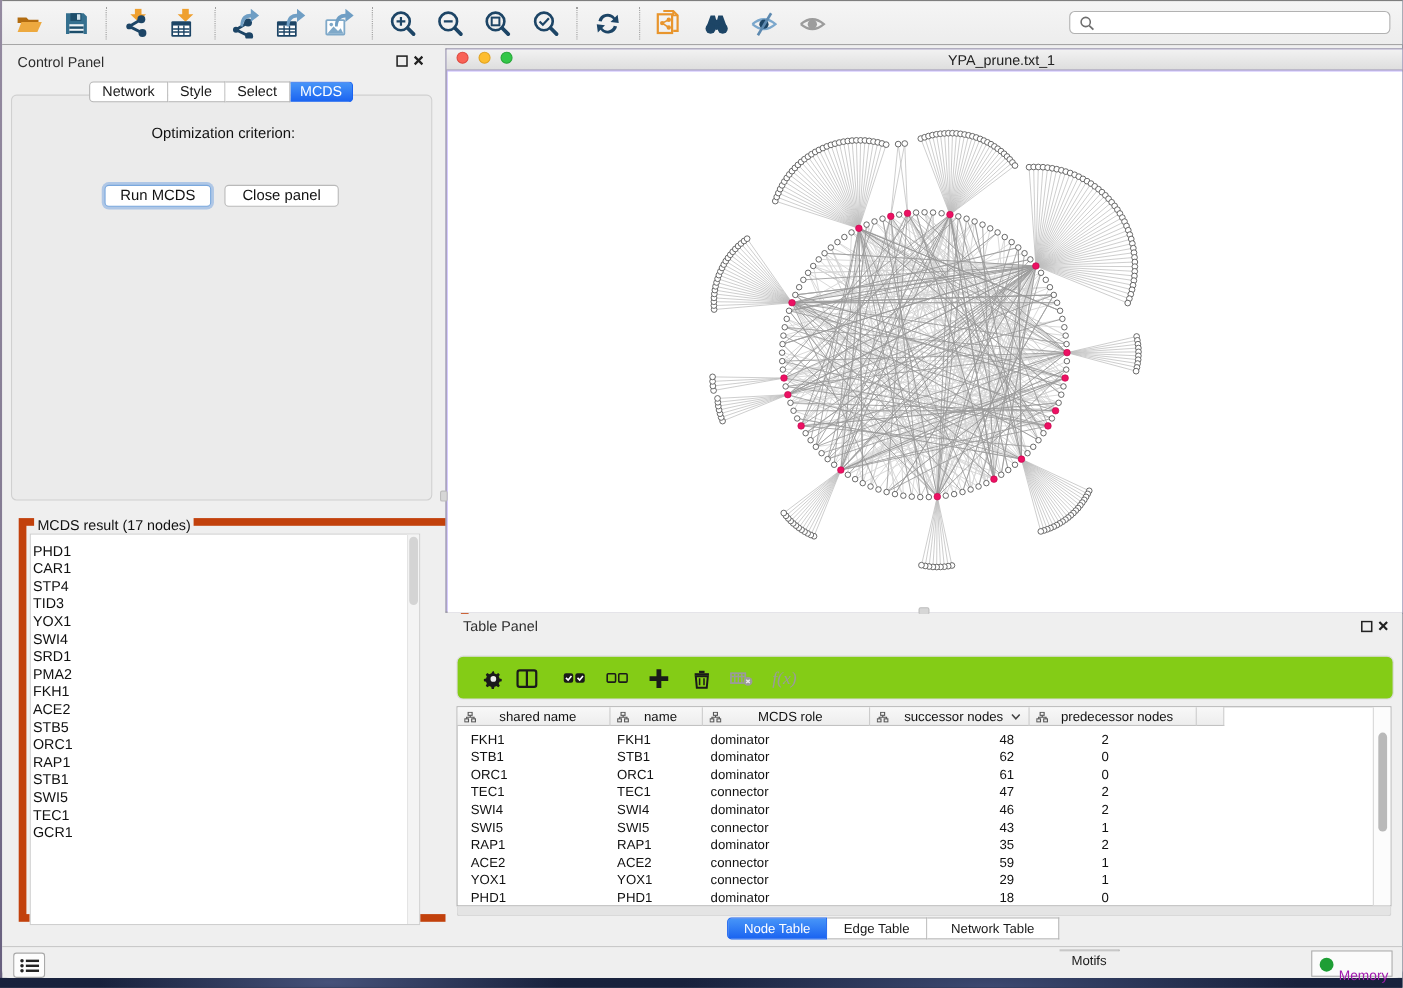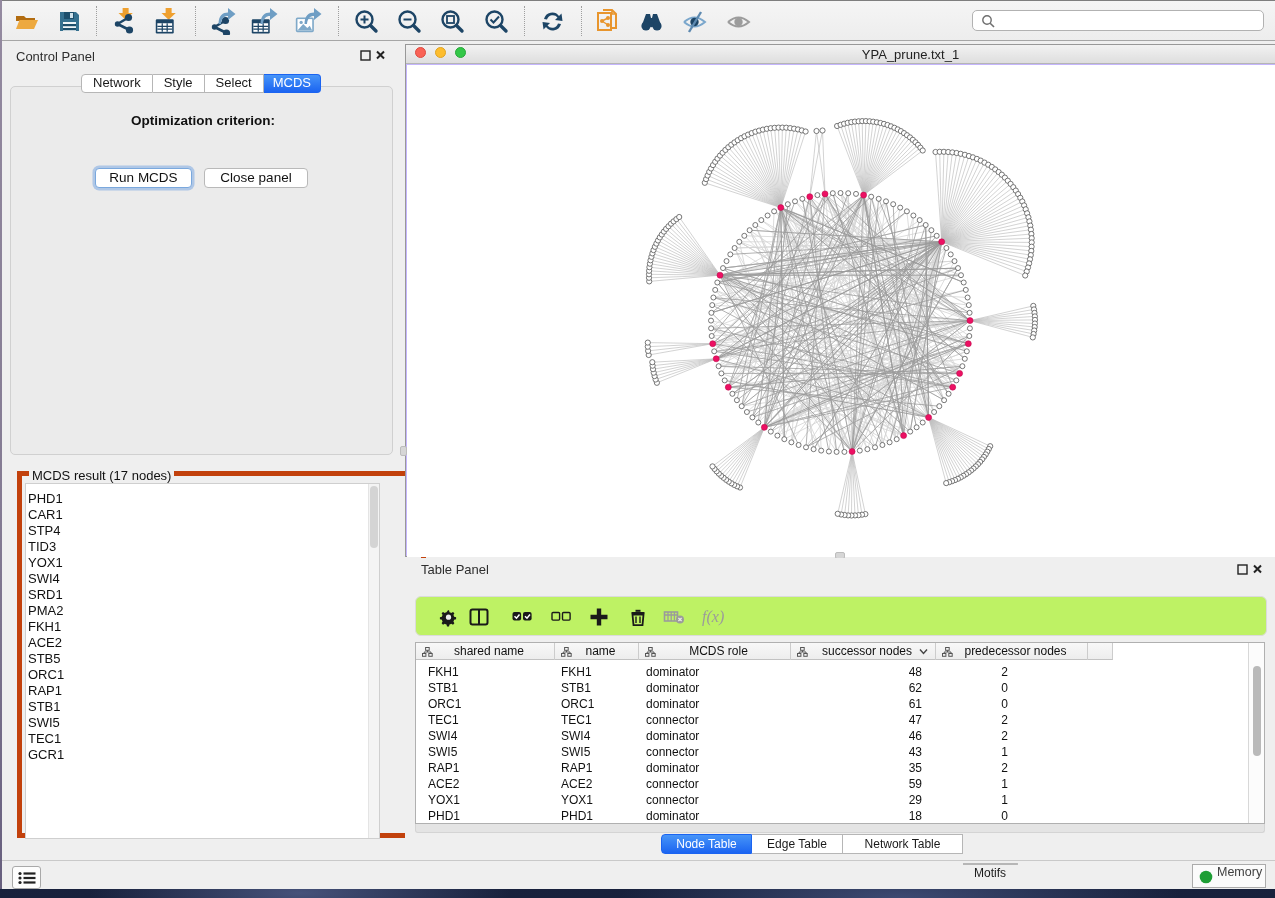--- a/index.html
+++ b/index.html
@@ -15,62 +15,62 @@
  border:1px solid #b2b2b2;border-radius:5px;}
 .ticon{position:absolute;top:7px;width:27px;height:27px;}
 #cp{position:absolute;left:2px;top:41px;width:402px;height:848px;background:#efefef;}
 .ptitle{position:absolute;font-size:13px;color:#2e2e2e;}
 #cptabs{position:absolute;left:79px;top:33px;height:19px;display:flex;font-size:13px;color:#1a1a1a;}
 #cptabs div{background:#fff;border:1px solid #b6b6b6;border-left:none;padding:0 11px;line-height:16px;text-align:center;}
 #cptabs div:first-child{border-left:1px solid #b6b6b6;border-radius:4px 0 0 4px;}
 #cptabs div.sel{background:linear-gradient(#4795f8,#1b64f1);color:#fff;border-color:#1b64f1;border-radius:0 4px 4px 0;padding:0 9px;}
 #mcdspanel{position:absolute;left:8px;top:45px;width:383px;height:369px;background:#ebebeb;
  border:1px solid #d0d0d0;border-radius:5px;}
-#optlabel{position:absolute;left:0;top:72px;width:402px;text-align:center;font-size:13.5px;color:#111;font-weight:bold;}
+#optlabel{position:absolute;left:0;top:72px;width:402px;text-align:center;font-size:13.5px;color:#111;}
 #combo{position:absolute;left:44px;top:95px;width:312px;height:21px;background:#fff;border:1px solid #b4b4b4;border-radius:4px;}
 #combo .txt{position:absolute;left:12px;top:2px;font-size:13.5px;color:#111;}
 #combo .cap{position:absolute;right:-1px;top:-1px;width:20px;height:21px;border-radius:3px 4px 4px 3px;
  background:linear-gradient(#4c99f9,#1b62f0);box-shadow:inset 0 0 0 0.5px #1558d8;}
 .btn{position:absolute;top:127px;height:20px;background:#fff;border:1px solid #b9b9b9;border-radius:4px;
  font-size:13.5px;color:#111;text-align:center;line-height:18px;}
 #runbtn{left:93px;width:97px;border:1px solid #7aa8dd;box-shadow:0 0 0 2.5px rgba(125,170,225,.55);}
 #closebtn{left:202px;width:104px;}
-#fieldset{position:absolute;left:15px;top:430px;width:409px;height:367px;border:5px solid #c2410c;}
+#fieldset{position:absolute;left:15px;top:430px;width:409px;height:367px;border:7px solid #c2410c;}
 #fieldset .legend{position:absolute;left:7px;top:-8px;background:#efefef;padding:0 3px;font-size:13px;color:#111;white-space:nowrap;}
 #mlist{position:absolute;left:3px;top:7px;width:355px;height:356px;background:#fff;border:1px solid #cfcfcf;
  font-size:13px;color:#111;line-height:16px;padding:7px 0 0 2px;}
 #mtrack{position:absolute;right:0px;top:0px;width:11px;height:354px;background:#f4f4f4;border-left:1px solid #e4e4e4;}
 #mthumb{position:absolute;right:1px;top:2px;width:8px;height:62px;background:#d4d4d4;border-radius:4px;}
 #statusline{position:absolute;left:2px;top:860px;width:1273px;height:1px;background:#c9c9c9;}
 #listbtn{position:absolute;left:10px;top:825px;width:29px;height:23px;background:#fdfdfd;border:1px solid #a9a9a9;border-radius:3px;}
 #nw{position:absolute;left:405px;top:44px;width:870px;height:513px;background:#c4b5fd;border:1px solid #989898;border-right:none;}
 #nwtitle{position:absolute;left:0;top:0;width:869px;height:19px;
  background:linear-gradient(#f2f2f2,#dedede);border-bottom:1px solid #b5b5b5;}
 #nwtitle .t{position:absolute;left:70px;top:2px;width:100%;text-align:center;font-size:13px;color:#222;}
 .tl{position:absolute;top:2px;width:11px;height:11px;border-radius:50%;}
 #canvas{position:absolute;left:1px;top:20px;width:868px;height:492px;background:#fff;}
 #vknob{position:absolute;left:400px;top:446px;width:7px;height:10px;background:#d6d6d6;border:1px solid #bdbdbd;border-radius:2px;}
 #hknob{position:absolute;left:835px;top:552px;width:10px;height:7px;background:#d6d6d6;border:1px solid #bdbdbd;border-radius:2px;}
 #tp{position:absolute;left:405px;top:558px;width:870px;height:331px;background:#efefef;}
-#tptools{position:absolute;left:10px;top:38px;width:852px;height:40px;background:#bef264;border:1px solid #dbdbdb;border-radius:6px;}
+#tptools{position:absolute;left:10px;top:38px;width:852px;height:40px;background:#84cc16;border:1px solid #dbdbdb;border-radius:6px;}
 #tbl{position:absolute;left:10px;top:84px;width:850px;height:182px;background:#fff;border:1px solid #b0b0b0;}
 #hscroll{position:absolute;left:10px;top:266px;width:850px;height:9px;background:#e4e4e4;border:1px solid #d4d4d4;border-top:none;border-radius:0 0 3px 3px;}
 #thead{position:absolute;left:0;top:0;width:697px;height:17px;background:linear-gradient(#f8f8f8,#ededed);border-bottom:1px solid #c2c2c2;border-right:1px solid #ccc;}
 .th{position:absolute;top:0;height:17px;border-right:1px solid #cccccc;font-size:12px;color:#111;text-align:center;line-height:16px;}
 .tr{position:absolute;font-size:12px;color:#111;height:16px;line-height:16px;white-space:pre;}
 .num{text-align:right;}
 #vsb{position:absolute;right:0px;top:0px;width:16px;height:180px;background:#fcfcfc;border-left:1px solid #d8d8d8;}
 #vsb .th2{position:absolute;left:4px;top:23px;width:8px;height:90px;background:#b9b9b9;border-radius:4px;}
 #btabs{position:absolute;left:256px;top:276px;height:20px;display:flex;font-size:12px;color:#1a1a1a;}
 #btabs div{background:#fff;border:1px solid #b6b6b6;border-left:none;line-height:18px;text-align:center;}
 #btabs div:first-child{border-radius:4px 0 0 4px;border-left:1px solid #1b64f1;}
 #btabs div:last-child{border-radius:0 4px 4px 0;margin-top:29px;}
 #btabs div.sel{background:linear-gradient(#4795f8,#1b64f1);color:#fff;border-color:#1b64f1;}
 #membtn{position:absolute;right:9px;top:306px;width:74px;height:24px;background:#fbfbfb;border:1px solid #ababab;}
-#membtn span{position:absolute;left:24px;top:0;font-size:12.5px;color:#404040;}
+#membtn span{position:absolute;left:24px;top:15px;font-size:12.5px;color:#a21caf;}
 </style></head>
 <body>
 <div id="wall"></div>
 <div id="lstrip"></div>
 <div id="app"></div>
 <div id="toolbar">
     <svg class="ticon" style="left:11px" width="27" height="27" viewBox="0 0 27 27">
       <path d="M3 8 h8 l2 2 h9 v3 h-19z" fill="#b26c10"></path>
       <path d="M3 21 L6.5 12 H25 L21 21 Z" fill="#eda93f"></path>
     </svg>

